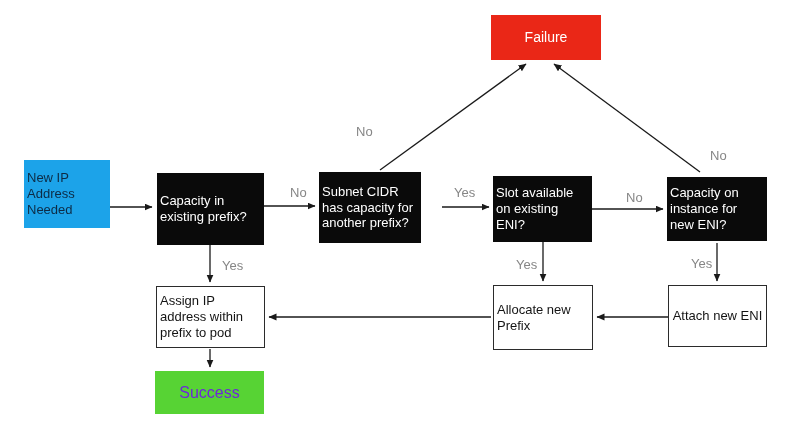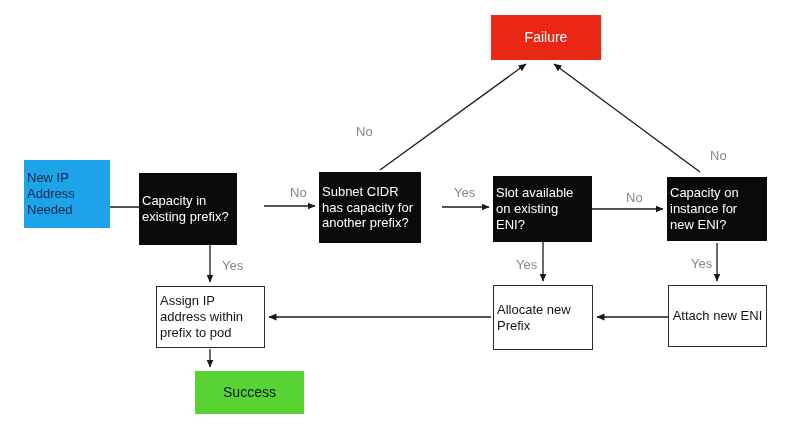--- a/index.html
+++ b/index.html
@@ -41,23 +41,22 @@
     background: #1ca3e9;
     color: #0d2b45;
   }
   .node.red {
     background: #ea2717;
     color: #ffffff;
     font-size: 14px;
   }
   .node.green {
     background: #57d334;
-    color: #0f172a;
-    font-size: 14px;
-    margin-left: 40px;
+    color: #6d28d9;
+    font-size: 16px;
   }
   .node.white {
     background: #ffffff;
     color: #141414;
     border: 1.5px solid #2b2b2b;
   }
   .edge-label {
     position: absolute;
     font-size: 13px;
     font-weight: normal;
@@ -87,21 +86,21 @@
     <line x1="491" y1="317" x2="269" y2="317" stroke="#1a1a1a" stroke-width="1.3" marker-end="url(#ah)"></line>
     <line x1="210" y1="349" x2="210" y2="367" stroke="#1a1a1a" stroke-width="1.3" marker-end="url(#ah)"></line>
     <line x1="380" y1="170" x2="526" y2="64" stroke="#1a1a1a" stroke-width="1.3" marker-end="url(#ah)"></line>
     <line x1="700" y1="172" x2="554" y2="64" stroke="#1a1a1a" stroke-width="1.3" marker-end="url(#ah)"></line>
   </svg>
 
   <div class="node red" style="left:491px; top:15px; width:110px; height:45px;">Failure</div>
 
   <div class="node blue" style="left:14px; top:160px; width:86px; height:68px;margin-left:10px;">New IP Address Needed</div>
 
-  <div class="node black" style="left:139px; top:173px; width:98px; height:72px;">Capacity in existing prefix?</div>
+  <div class="node black" style="left:157px; top:173px; width:107px; height:72px;">Capacity in existing prefix?</div>
 
   <div class="node black" style="left:319px; top:172px; width:102px; height:71px;">Subnet CIDR has capacity for another prefix?</div>
 
   <div class="node black" style="left:493px; top:176px; width:99px; height:66px;">Slot available on existing ENI?</div>
 
   <div class="node black" style="left:667px; top:177px; width:100px; height:64px;">Capacity on instance for new ENI?</div>
 
   <div class="node white" style="left:156px; top:286px; width:109px; height:62px;">Assign IP address within prefix to pod</div>
 
   <div class="node white" style="left:493px; top:285px; width:100px; height:65px;">Allocate new Prefix</div>

